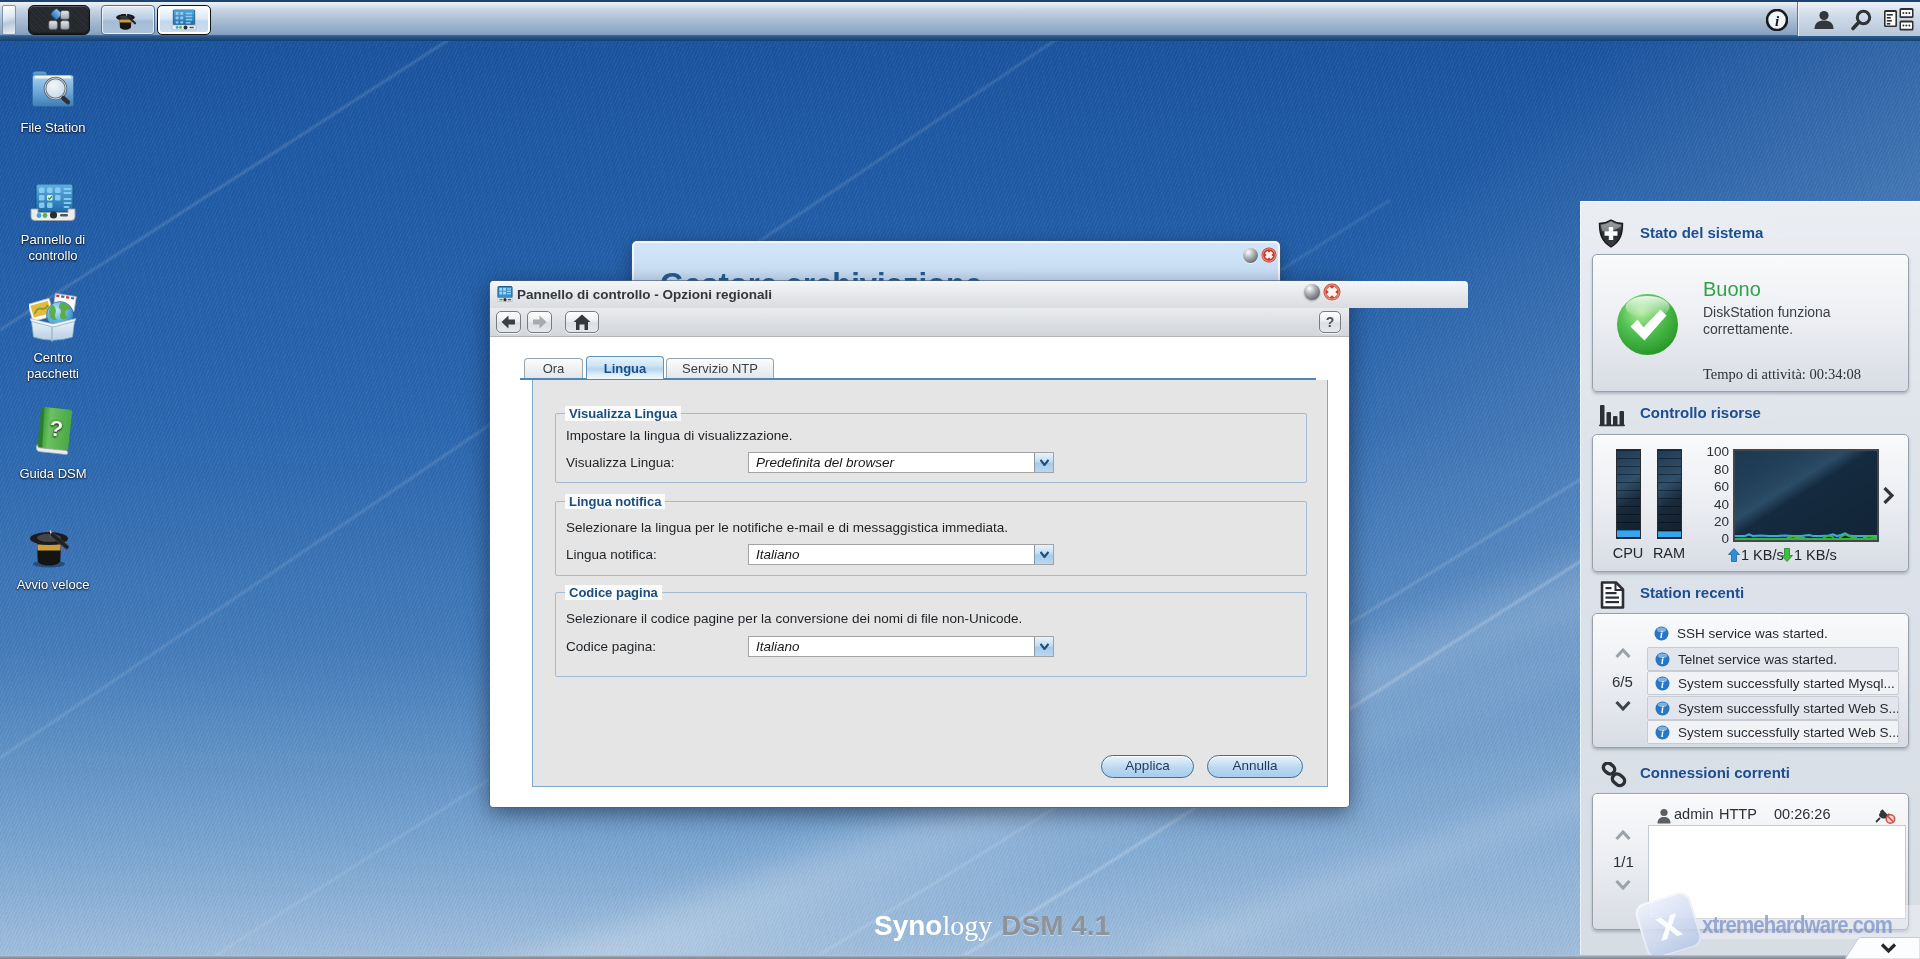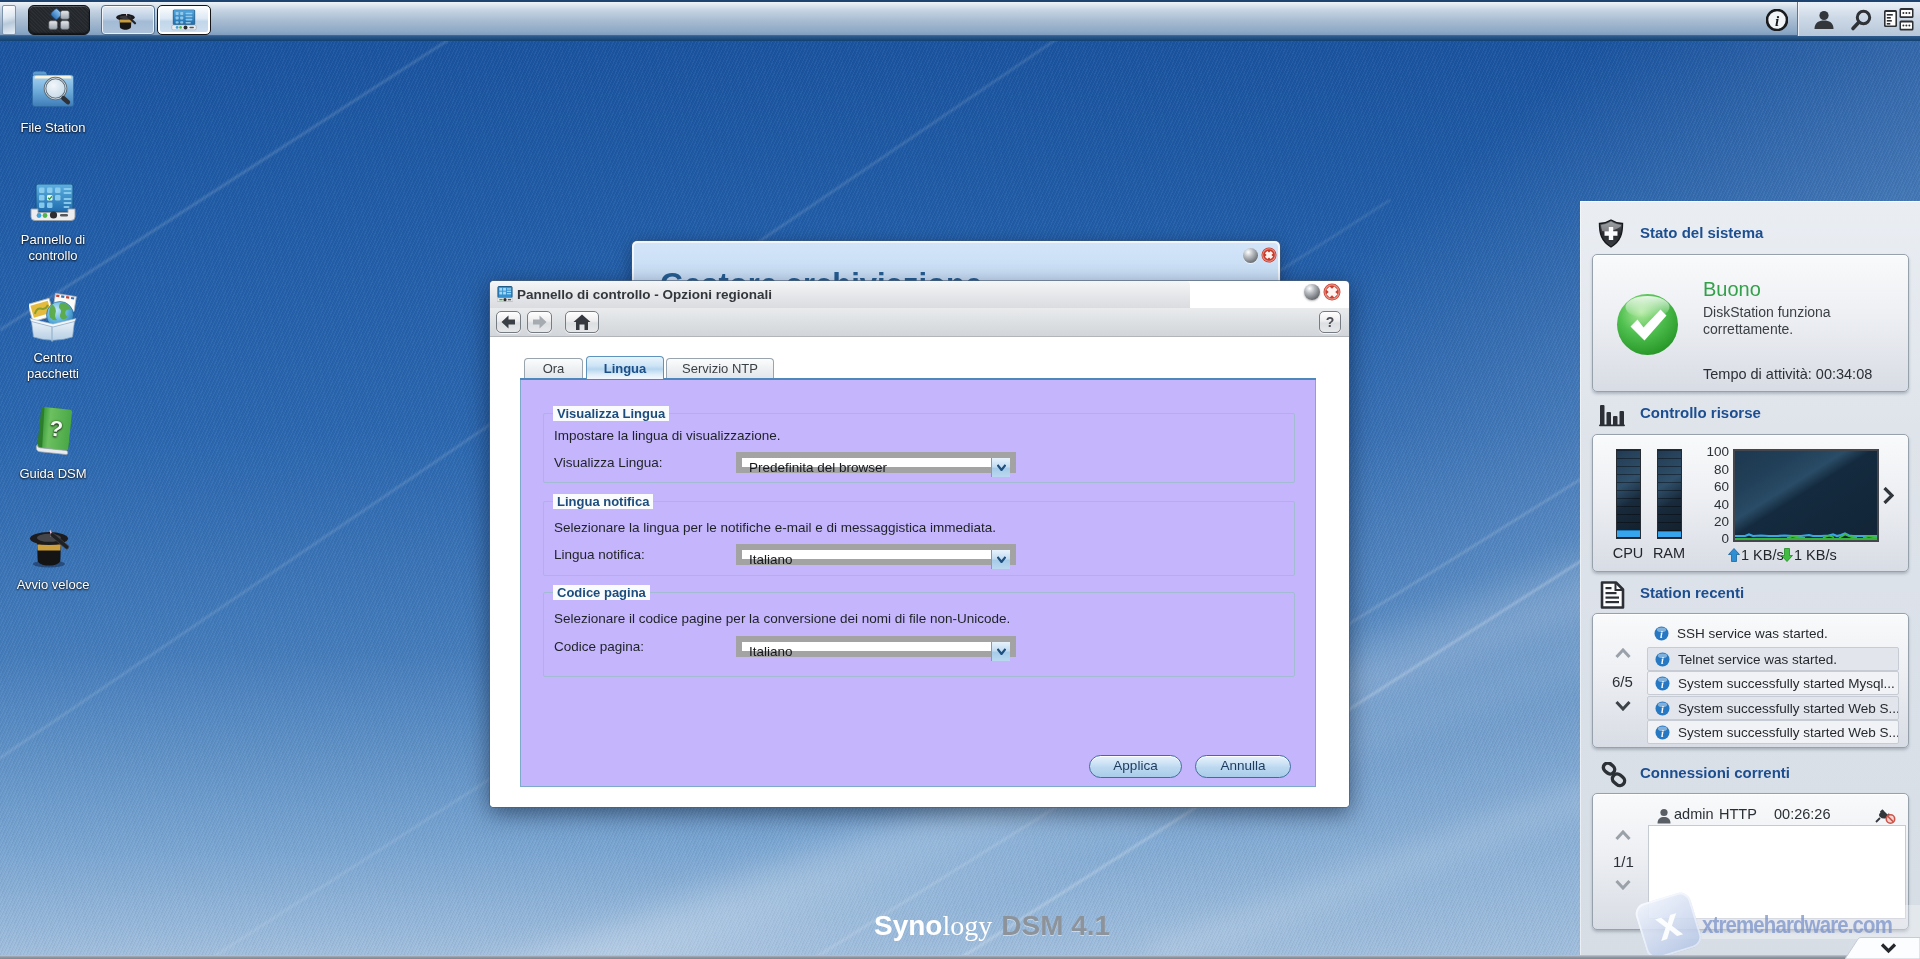--- a/index.html
+++ b/index.html
@@ -43,40 +43,40 @@
     background:#f2f6fa; border-radius:5px 5px 0 0; padding:2px;
     box-shadow:0 0 0 1px rgba(70,90,115,.5), 0 4px 16px rgba(0,10,30,.4); z-index:8; }
   #bgwin-head { width:100%; height:100%; border-radius:4px 4px 0 0;
     background:linear-gradient(180deg,#d2e4f8 0%,#bad6f1 70%,#b0d0ee 100%); position:relative; overflow:hidden;}
   #bgwin-title { position:absolute; left:26px; top:24px; font-size:31px; font-weight:bold; color:#265e93; letter-spacing:0px;}
 
   
   #win { position:absolute; left:490px; top:281px; width:859px; height:526px;
      background:#ffffff; border-radius:4px;
      box-shadow:0 0 0 1px rgba(78,95,117,.65), 0 6px 22px rgba(0,8,25,.5); z-index:10; }
-  #win-title { position:absolute; left:0; top:0; width:700px; height:27px; border-radius:4px 4px 0 0;
+  #win-title { position:absolute; left:0; top:0; width:978px; height:27px; border-radius:4px 4px 0 0;
      background:linear-gradient(180deg,#f5f6f7 0%,#e3e5e8 60%,#dadce0 100%); }
   #win-title .txt { position:absolute; left:27px; top:6px; font-size:13.5px; font-weight:bold; color:#33373c; }
   #win-tools { position:absolute; left:0; top:27px; width:859px; height:29px;
      background:linear-gradient(180deg,#e9ebed 0%,#dcdfe2 55%,#d2d5d9 100%); border-bottom:1px solid #b2b6bb; }
   .wbtn { position:absolute; top:3px; height:22px; border:1px solid #767c83; border-radius:5px;
      background:linear-gradient(180deg,#ffffff 0%,#ededef 45%,#dcdfe2 55%,#e6e8ea 100%);
      box-shadow:0 1px 1px rgba(255,255,255,.8); }
   .sphere { position:absolute; border-radius:50%; }
   #win-body { position:absolute; left:0; top:56px; width:859px; height:470px; background:#fff; border-radius:0 0 4px 4px;}
   .tab { position:absolute; font-size:13px; text-align:center; border:1px solid #9aa4ad; border-bottom:none; border-radius:4px 4px 0 0;
      background:linear-gradient(180deg,#fbfcfd 0%,#eceff2 55%,#e2e6ea 100%); color:#3a3f45; }
   .tab.active { border-color:#5e93bd; background:linear-gradient(180deg,#e9f4fc 0%,#cde4f6 40%,#b5d5ee 55%,#dfeef9 80%,#f3f9fd 100%); color:#1b4f8a; font-weight:bold; }
   #tabline { position:absolute; left:30px; top:97px; width:796px; height:2px; background:#4e88ba; }
-  #cpanel { position:absolute; left:30px; top:99px; width:796px; height:407px;
-     border:1px solid #7fa9cb; border-top:none; background:#c4b5fd;padding-left:11px; }
+  #cpanel { position:absolute; left:42px; top:99px; width:796px; height:407px;
+     border:1px solid #7fa9cb; border-top:none; background:#e5e5e5;padding-left:11px; }
   .fset { position:absolute; border:1px solid #a3bcd3; border-radius:2px; }
   .fset .leg { position:absolute; left:9px; top:-8px; background:#fafbfc; padding:0 4px; font-size:13px; font-weight:bold; color:#1c4d7d; white-space:nowrap;}
   .ftxt { position:absolute; font-size:13.5px; color:#1e2226; white-space:nowrap; }
-  .sel { position:absolute; width:280px; height:21px; border:6px solid #a3a3a3; background:#fff; }
+  .sel { position:absolute; width:306px; height:21px; border:1px solid #a3a3a3; background:#fff;font-style:italic; }
   .sel .t { position:absolute; left:7px; top:2px; font-size:13.5px; color:#15181c; }
   .sel .a { position:absolute; right:0px; top:0px; width:19px; height:19px;
      background:linear-gradient(180deg,#e8f3fc 0%,#c3dcf2 45%,#a6cbe9 55%,#bad8ef 100%); border-left:1px solid #8b99a6; }
   .btn { position:absolute; height:23px; border:1.5px solid #3d6f9e; border-radius:12px;
      background:linear-gradient(180deg,#e7f2fc 0%,#cde3f5 35%,#bcd8f0 55%,#a8cce9 100%);
      box-shadow:inset 0 1px 0 rgba(255,255,255,.9); font-size:13.5px; color:#1c3a5e; text-align:center; line-height:20px; }
 
   
   #sidebar { position:absolute; left:1580px; top:201px; width:340px; height:758px;
      background:linear-gradient(180deg,#eaeef3 0%,#dfe4eb 30%,#d6dde5 100%);
@@ -500,21 +500,21 @@
             <stop offset="0" stop-color="#ffffff" stop-opacity=".85"></stop>
             <stop offset="1" stop-color="#ffffff" stop-opacity="0"></stop>
           </linearGradient>
       </defs>
       <circle cx="31.5" cy="31.5" r="30.5" fill="url(#gr1)"></circle>
       <ellipse cx="31.5" cy="14" rx="22" ry="11" fill="url(#gr2)"></ellipse>
       <path d="M16,32 L23,25 L29,33 L46,15 L52,21 L30,46 L16,32 Z" fill="#ffffff" transform="translate(-1.5 1.5)"></path>
     </svg>
     <div style="position:absolute; left:110px; top:23px; font-size:20px; color:#33a04a;">Buono</div>
     <div style="position:absolute; left:110px; top:49px; font-size:14px; line-height:17px; color:#3b4046;">DiskStation funziona<br>correttamente.</div>
-    <div style="position:absolute; left:110px; top:111px; font-size:14.5px; color:#2b3037;">Tempo di attività: 00:34:08</div>
+    <div style="position:absolute; left:110px; top:111px; font-size:14.5px; color:#2b3037;font-family:Liberation Serif, serif;">Tempo di attività: 00:34:08</div>
   </div>
 
   <svg class="abs" style="left:19px; top:201px;" width="26" height="26" viewBox="0 0 26 26" fill="#2c3036">
     <rect x="1" y="2" width="4.5" height="21" rx="1"></rect>
     <rect x="7.5" y="9" width="4.5" height="14" rx="1"></rect>
     <rect x="14" y="13" width="4.5" height="10" rx="1"></rect>
     <rect x="20.5" y="8" width="4.5" height="15" rx="1"></rect>
     <rect x="0" y="21.4" width="26" height="1.8" rx=".9"></rect>
   </svg>
   <div class="shead" style="top:202px;">Controllo risorse</div>

